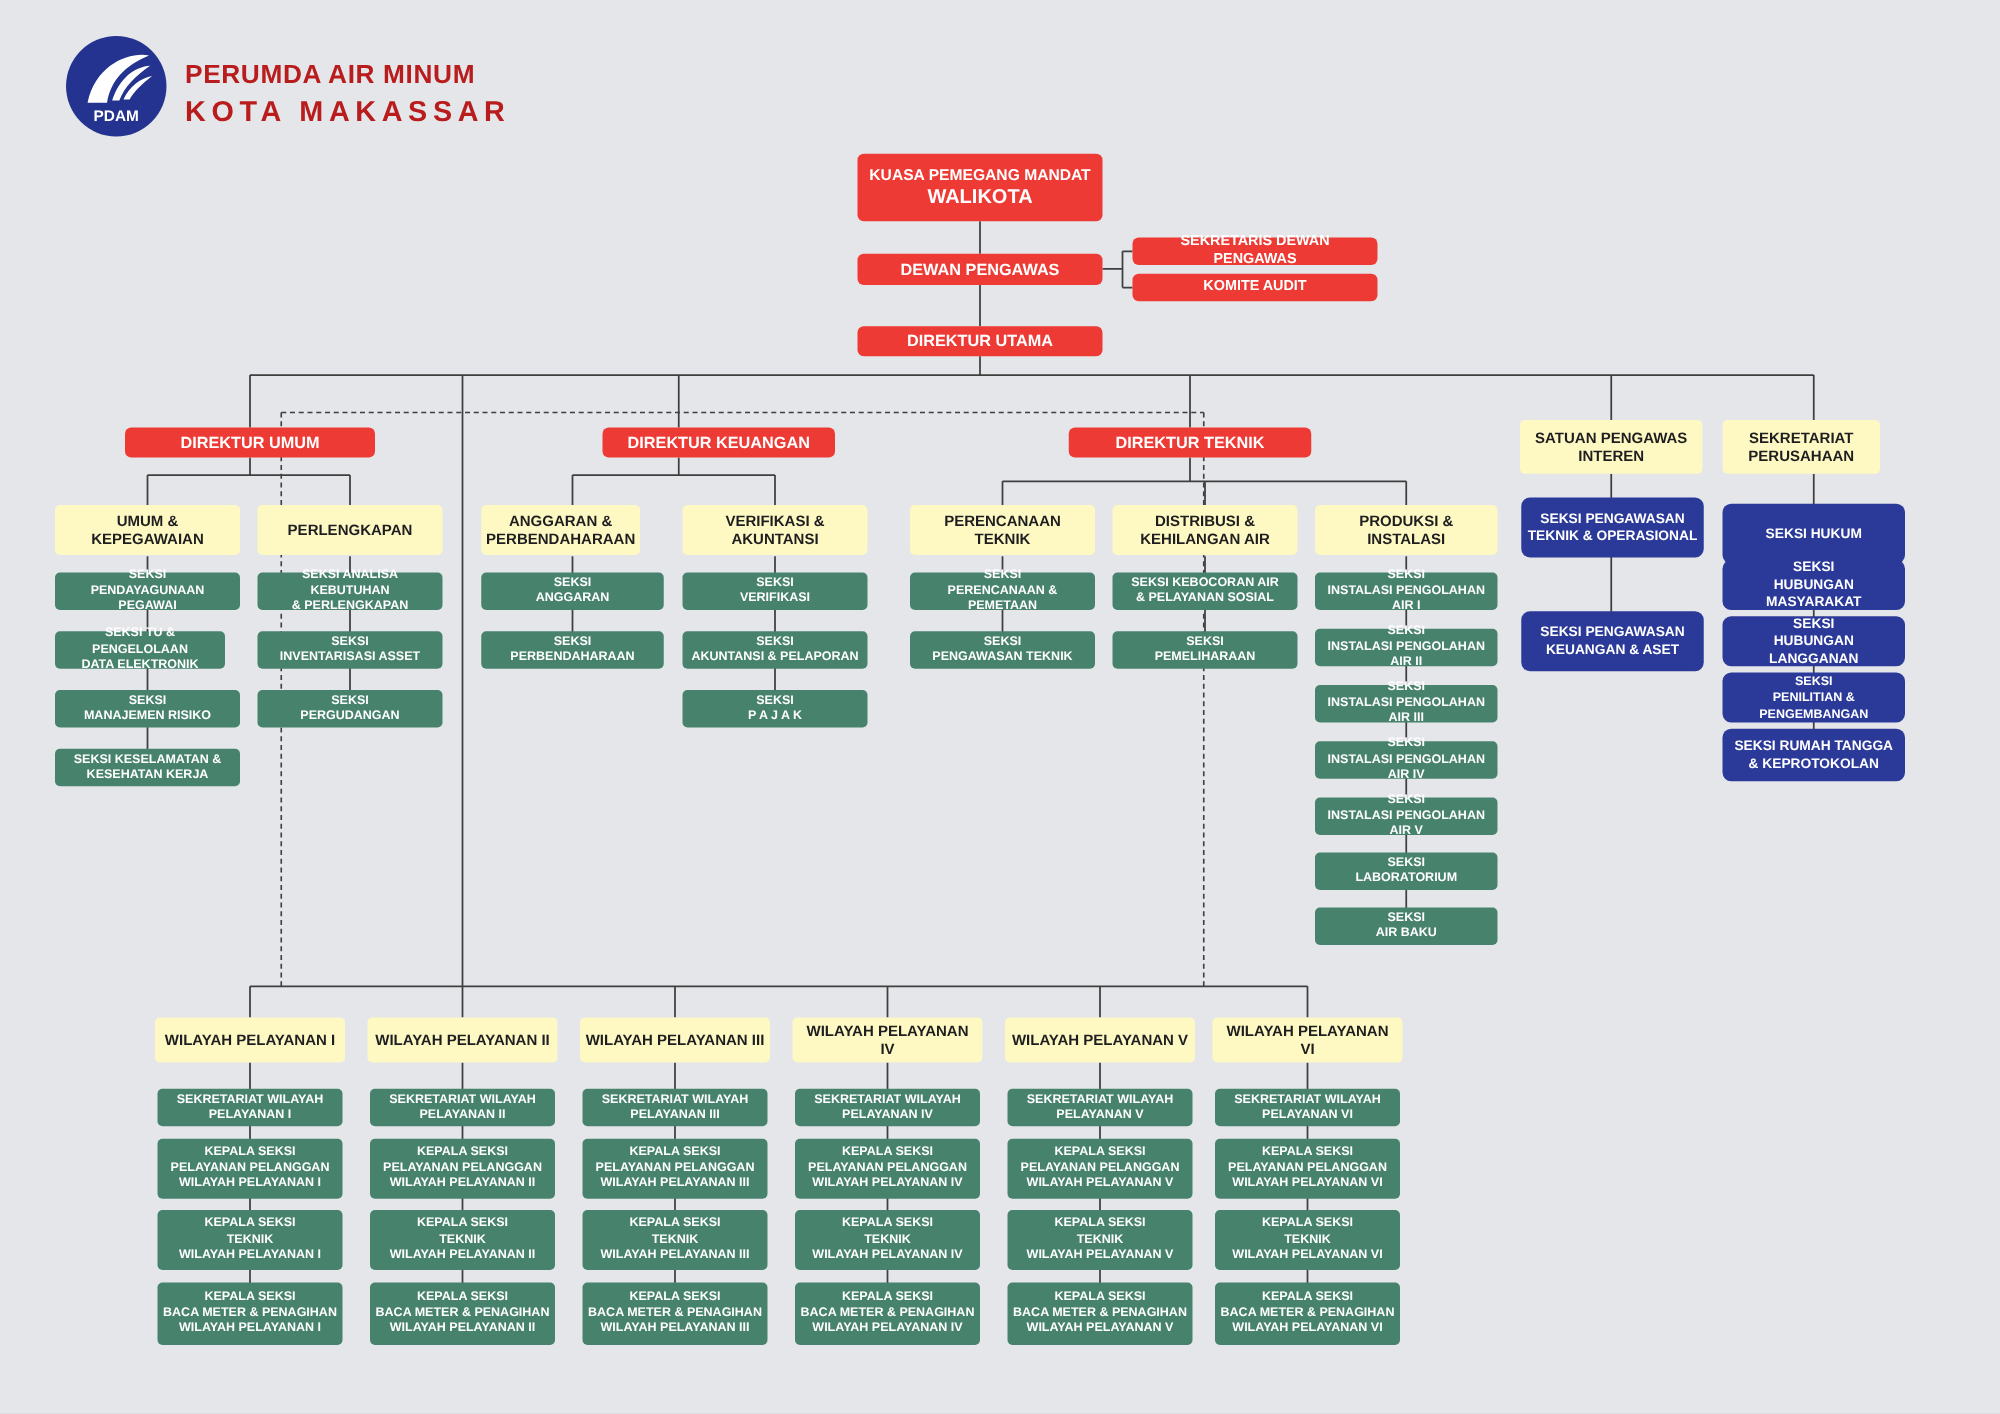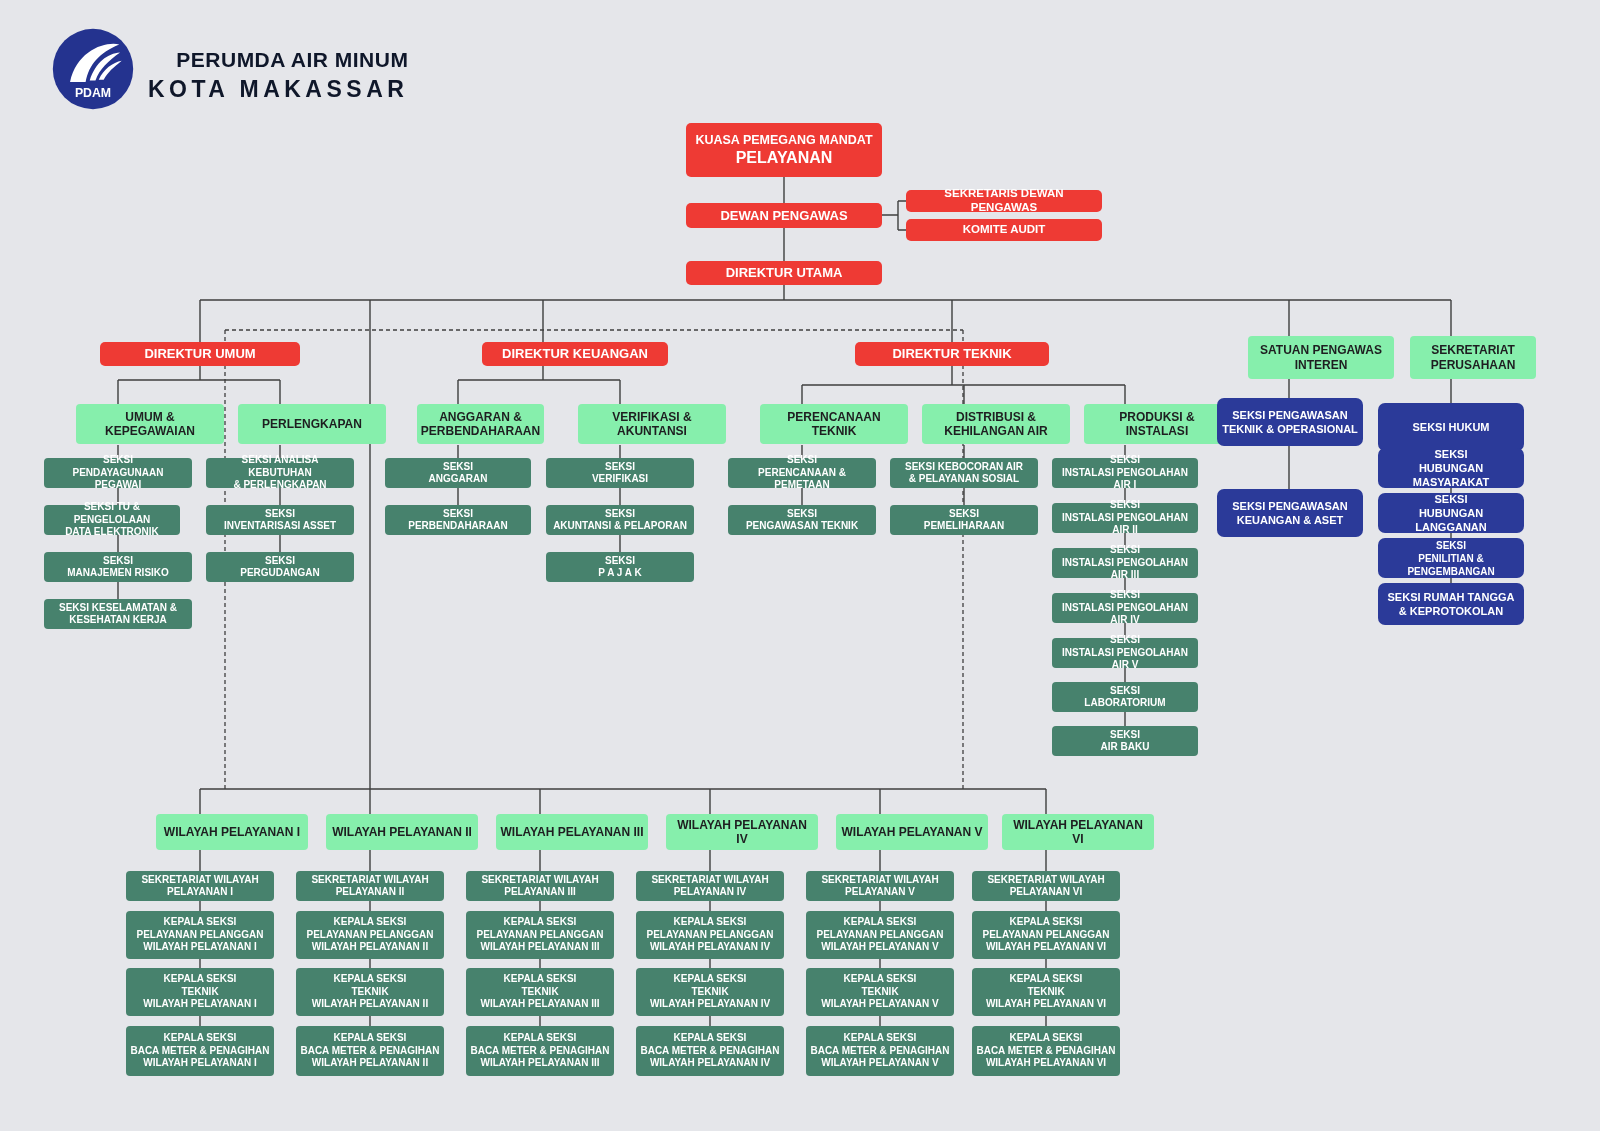--- a/index.html
+++ b/index.html
@@ -9,24 +9,24 @@
     font-family:"Liberation Sans","DejaVu Sans",sans-serif;
   }
   .lines { position:absolute; left:0; top:0; width:1600px; height:1131px; }
   .box {
     position:absolute; display:flex; flex-direction:column;
     align-items:center; justify-content:center; text-align:center;
     font-weight:bold; white-space:pre-line; box-sizing:border-box;
     padding:2px 4px;
   }
   .red    { background:#ee3a34; color:#fff; border-radius:5px; font-size:13px; line-height:1.2; }
-  .yellow { background:#86efac; color:#1e1e20; border-radius:4px; font-size:12px; line-height:1.2;margin-left:32px; }
+  .yellow { background:#fef9c3; color:#1e1e20; border-radius:4px; font-size:12px; line-height:1.2; }
   .green  { background:#47826d; color:#fff; border-radius:4px; font-size:10px; line-height:1.25; }
   .blue   { background:#2b3a99; color:#fff; border-radius:7px; font-size:11px; line-height:1.3; }
-  .hdr-company { position:absolute; left:148px; top:48px; color:#0f172a;text-align:right; }
+  .hdr-company { position:absolute; left:148px; top:48px; color:#b91c1c; }
   .hdr-company .l1 { font-size:21px; font-weight:bold; letter-spacing:0.5px; }
   .hdr-company .l2 { font-size:23px; font-weight:bold; letter-spacing:4.5px; margin-top:4px; }
   .page-title {
     position:absolute; left:430px; top:44px; width:720px; text-align:center;
     color:#24338f; font-size:44px; font-weight:bold; letter-spacing:13px;
   }
   .logo { position:absolute; left:52px; top:28px; }
 </style>
 </head>
 <body>
@@ -55,21 +55,21 @@
       <text x="50" y="84" text-anchor="middle" font-size="15" font-weight="bold" fill="#ffffff" font-family="Liberation Sans, sans-serif">PDAM</text>
     </svg>
   </div>
   <div class="hdr-company">
     <div class="l1">PERUMDA AIR MINUM</div>
     <div class="l2">KOTA MAKASSAR</div>
   </div>
 
   <div class="box red" style="left:686px;top:123px;width:196px;height:54px;">
     <span style="font-size:12.5px;">KUASA PEMEGANG MANDAT</span>
-    <span style="font-size:16px;">PELAYANAN</span>
+    <span style="font-size:16px;">WALIKOTA</span>
   </div>
   <div class="box red" style="left:686px;top:203px;width:196px;height:25px;">DEWAN PENGAWAS</div>
   <div class="box red" style="left:906px;top:190px;width:196px;height:22px;font-size:11.5px;">SEKRETARIS DEWAN PENGAWAS</div>
   <div class="box red" style="left:906px;top:219px;width:196px;height:22px;font-size:11.5px;">KOMITE AUDIT</div>
   <div class="box red" style="left:686px;top:261px;width:196px;height:24px;">DIREKTUR UTAMA</div>
 
   <div class="box red" style="left:100px;top:342px;width:200px;height:24px;">DIREKTUR UMUM</div>
   <div class="box red" style="left:450px;top:342px;width:186px;height:24px;margin-left:32px;">DIREKTUR KEUANGAN</div>
   <div class="box red" style="left:855px;top:342px;width:194px;height:24px;">DIREKTUR TEKNIK</div>
   <div class="box yellow" style="left:1216px;top:336px;width:146px;height:43px;">SATUAN PENGAWAS

